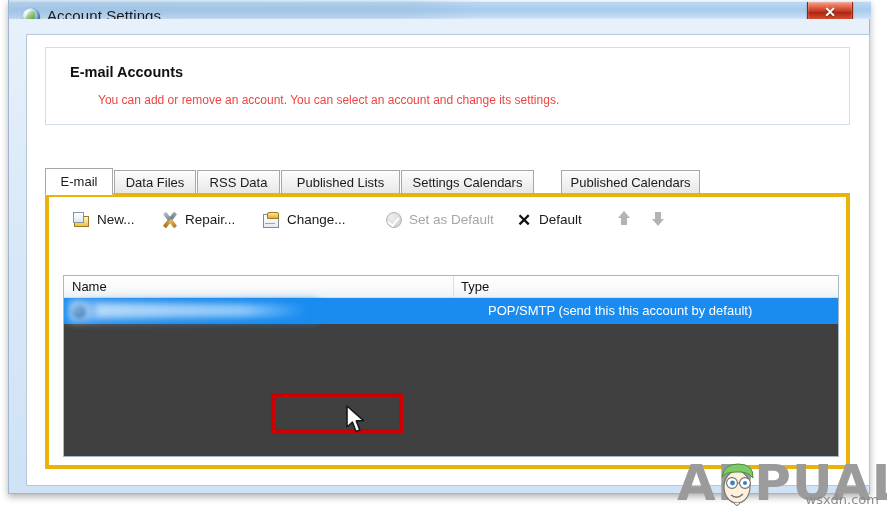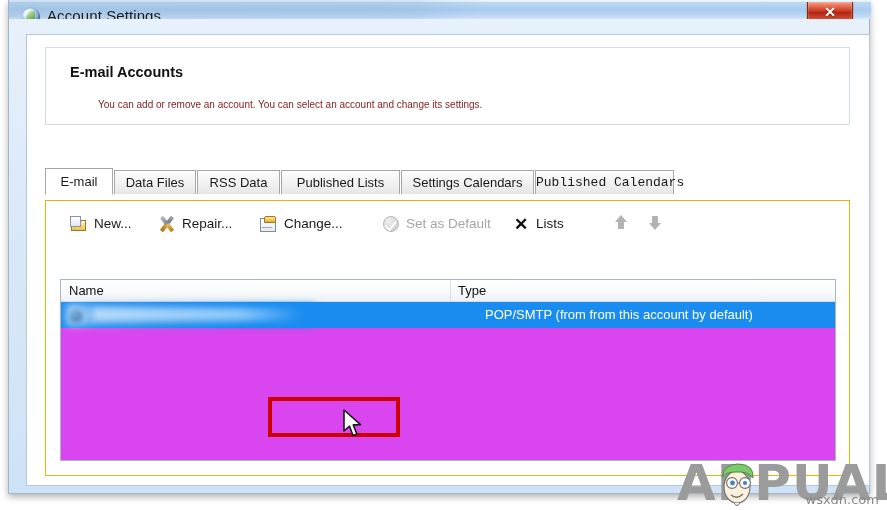--- a/index.html
+++ b/index.html
@@ -136,23 +136,23 @@
   #header-title {
     position: absolute;
     left: 24px; top: 16px;
     font-size: 14.5px;
     font-weight: bold;
     color: #111111;
     white-space: nowrap;
   }
   #header-desc {
     position: absolute;
-    left: 52px; top: 51px;
-    font-size: 10px;
-    color: #7f1d1d;
+    left: 52px; top: 45px;
+    font-size: 12px;
+    color: #ef4444;
     white-space: nowrap;
   }
 
   
   #tabstrip {
     position: absolute;
     left: 18px; top: 133px;
     width: 805px; height: 26px;
   }
   .tab {
@@ -176,24 +176,24 @@
     background: #ffffff;
     border: 1px solid #a7a7a7;
     border-bottom: 1px solid #ffffff;
     line-height: 25px;
     z-index: 5;
   }
 
   
   #tab-panel {
     position: absolute;
-    left: 18px; top: 165px;
+    left: 18px; top: 158px;
     width: 805px; height: 276px;
     background: #ffffff;
-    border: 1px solid #eab308;
+    border: 4px solid #eab308;
     box-sizing: border-box;
   }
 
   
   #toolbar {
     position: absolute;
     left: 0px; top: 8px;
     width: 100%; height: 36px;
   }
   .tbtn {
@@ -318,21 +318,21 @@
     width: 22px; height: 30px;
     z-index: 45;
     pointer-events: none;
   }
 
   
   #accounts-list {
     position: absolute;
     left: 14px; top: 78px;
     width: 776px; height: 182px;
-    background: #d946ef;
+    background: #404040;
     border: 1px solid #a9b7c4;
     box-sizing: border-box;
     overflow: hidden;
   }
   #list-header {
     position: absolute;
     left: 0; top: 0; width: 100%; height: 22px;
     background: linear-gradient(to bottom, #ffffff 0%, #f7f9fb 60%, #eef2f6 100%);
     border-bottom: 1px solid #d4dce4;
     box-sizing: border-box;
@@ -456,21 +456,21 @@
       </div>
       <div class="tab" style="left:152px; width:83px;">
         <span>RSS Data</span>
       </div>
       <div class="tab" style="left:236px; width:119px;">
         <span>Published Lists</span>
       </div>
       <div class="tab" style="left:356px; width:133px;">
         <span>Settings Calendars</span>
       </div>
-      <div class="tab" style="left:490px; width:139px;font-family:Liberation Mono, monospace;">
+      <div class="tab" style="left:516px; width:139px;">
         <span>Published Calendars</span>
       </div>
     </div>
 
     <div id="tab-panel">
 
       <div id="toolbar">
 
         <div class="tbtn" style="left:18px;">
           <span class="ic ic-new">
@@ -500,21 +500,21 @@
         <div class="tbtn disabled" style="left:330px;">
           <span class="ic ic-def">
             <span class="circ"></span>
               <span class="chk"></span>
           </span>
           <span class="tbtn-label">Set as Default</span>
         </div>
 
         <div class="tbtn" style="left:460px;">
           <span class="ic ic-rem">✕</span>
-          <span class="tbtn-label">Lists</span>
+          <span class="tbtn-label">Default</span>
         </div>
 
         <div class="arrow-btn" style="left:566px;">
           <span class="arrow-up"></span>
         </div>
         <div class="arrow-btn" style="left:600px;">
           <span class="arrow-down"></span>
         </div>
       </div>
 
@@ -523,21 +523,21 @@
           <span class="col-head" style="left:8px;">Name</span>
           <span class="col-sep" style="left:389px;"></span>
           <span class="col-head" style="left:397px;">Type</span>
 
         </div>
 
         <div id="row-selected"></div>
         <div id="row-name-blur"></div>
         <div id="row-name-dot"></div>
         <div id="row-name-text"></div>
-        <div id="row-type">POP/SMTP (from from this account by default)</div>
+        <div id="row-type">POP/SMTP (send this this account by default)</div>
 
       </div>
 
       <div id="change-highlight"></div>
 
       <svg id="mouse-cursor" viewBox="0 0 22 30">
         <path d="M2 1 L2 22 L7.5 17.2 L11 26.5 L14.8 25 L11.3 15.9 L18.5 15.6 Z" fill="#ffffff" stroke="#1a1a1a" stroke-width="1.6" stroke-linejoin="round"></path>
       </svg>
 
     </div>

